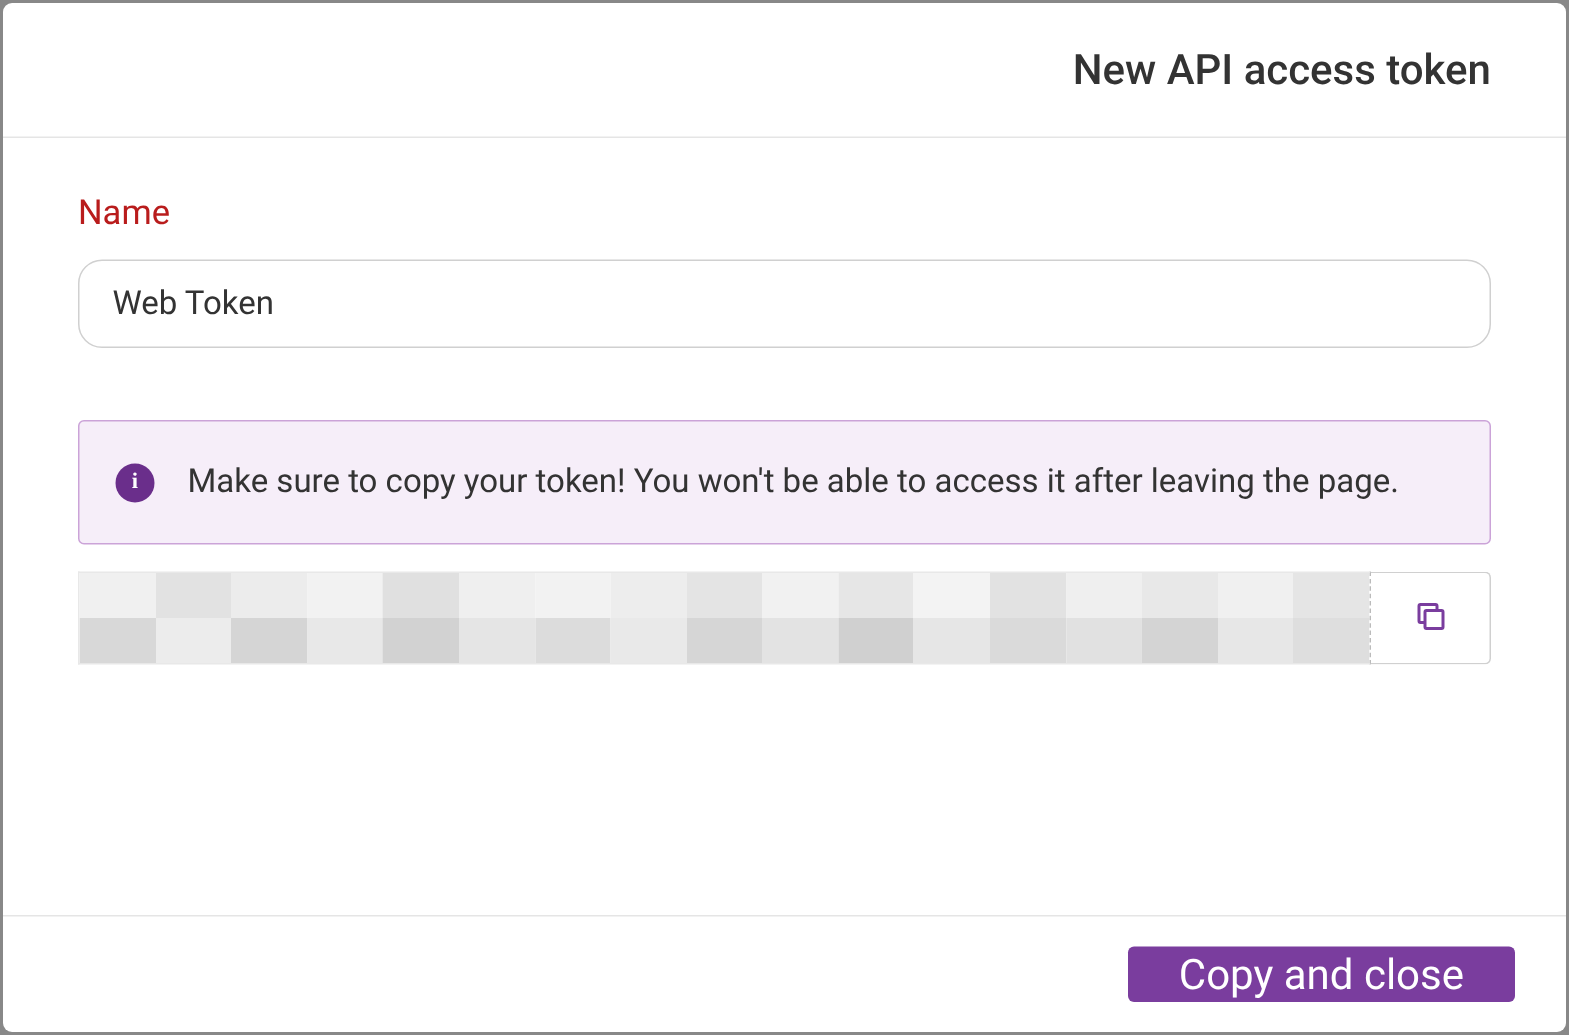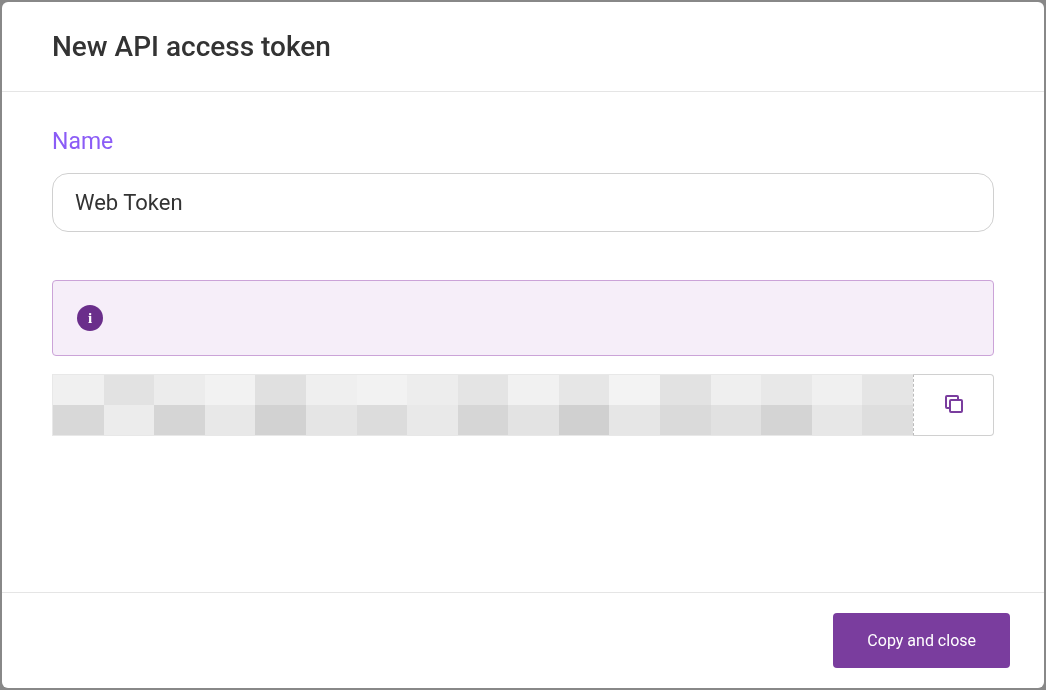--- a/index.html
+++ b/index.html
@@ -22,33 +22,34 @@
       height: 686px;
       margin: 2px;
       border-radius: 6px;
       overflow: hidden;
       display: flex;
       flex-direction: column;
     }
     .modal-header {
       padding: 28px 50px 28px 50px;
       border-bottom: 1px solid #e5e5e5;
+      text-align: right;
     }
     .modal-title {
       font-size: 28px;
       font-weight: 500;
       color: #333;
     }
     .modal-body {
       padding: 36px 50px 30px 50px;
       flex: 1;
     }
     .field-label {
       font-size: 23px;
-      color: #8b5cf6;
+      color: #b91c1c;
       margin-bottom: 18px;
       display: block;
     }
     .text-input {
       width: 100%;
       padding: 16px 22px;
       font-size: 22px;
       font-family: inherit;
       color: #333;
       border: 1px solid #d0d0d0;
@@ -160,41 +161,42 @@
     .modal-footer {
       border-top: 1px solid #e5e5e5;
       padding: 20px 34px 20px 34px;
       display: flex;
       justify-content: flex-end;
     }
     .primary-button {
       background: #7a3d9e;
       color: #fff;
       border: none;
-      font-size: 16px;
-      padding: 18px 34px;
+      font-size: 28px;
+      padding: 2px 34px;
       border-radius: 4px;
       cursor: pointer;
       font-family: inherit;
     }
   </style>
 </head>
 <body>
 
 <div class="modal">
   <div class="modal-header">
     <h1 class="modal-title">New API access token</h1>
   </div>
 
   <div class="modal-body">
     <label class="field-label">Name</label>
     <input type="text" class="text-input" value="Web Token" style="">
 
     <div class="info-banner">
       <div class="info-icon-circle">i</div>
+      <div class="info-text">Make sure to copy your token! You won't be able to access it after leaving the page.</div>
     </div>
 
     <div class="token-row">
       <div class="token-display">
         <div class="pixelated">
           <div></div>
             <div></div>
             <div></div>
             <div></div>
             <div></div>

